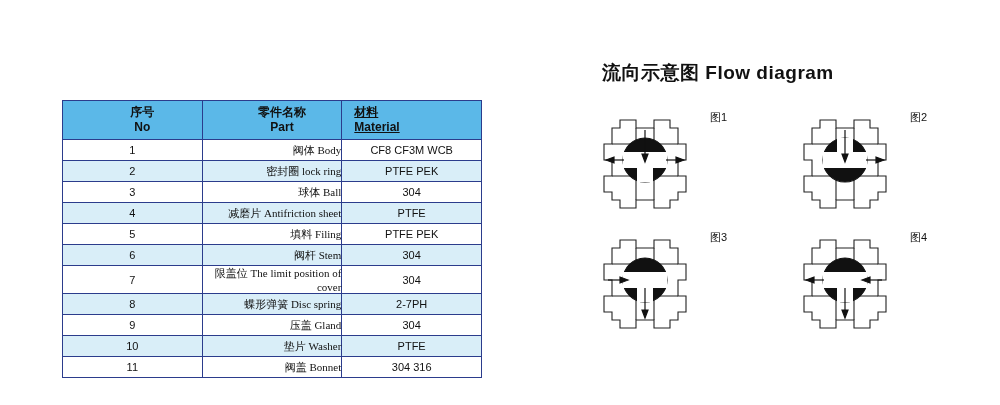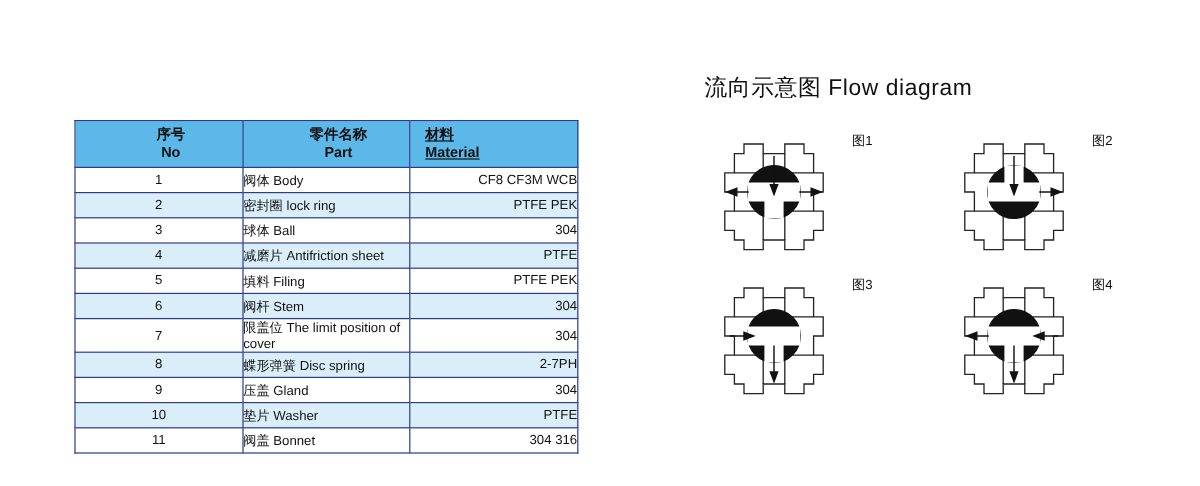--- a/index.html
+++ b/index.html
@@ -46,43 +46,44 @@
     padding-left: 20px;
   }
   table.parts tbody tr { height: 21px; }
   table.parts tbody tr.alt td { background: #d9eef8; }
   td.col-no {
     width: 46px;
     text-align: center;
   }
   td.col-part {
     width: 190px;
-    text-align: left;
+    text-align: right;
     padding: 0 4px;
+    font-family: Liberation Serif, serif;
   }
   td.col-mat {
     width: 184px;
-    text-align: right;
+    text-align: center;
     padding-left: 12px;
   }
   .hdr-two-line span { display: block; }
 
   
   #flow-section {
     position: absolute;
     left: 580px;
     top: 60px;
     width: 400px;
   }
   #flow-title {
     font-size: 19px;
     color: #111111;
-    font-weight: normal;
+    font-weight: bold;
     letter-spacing: 0.5px;
-    margin: 0 0 22px 7px;
+    margin: 0 0 22px 22px;
   }
   .fig-grid {
     display: flex;
     flex-wrap: wrap;
     width: 400px;
   }
   .fig-cell {
     width: 200px;
     display: flex;
     align-items: flex-start;

